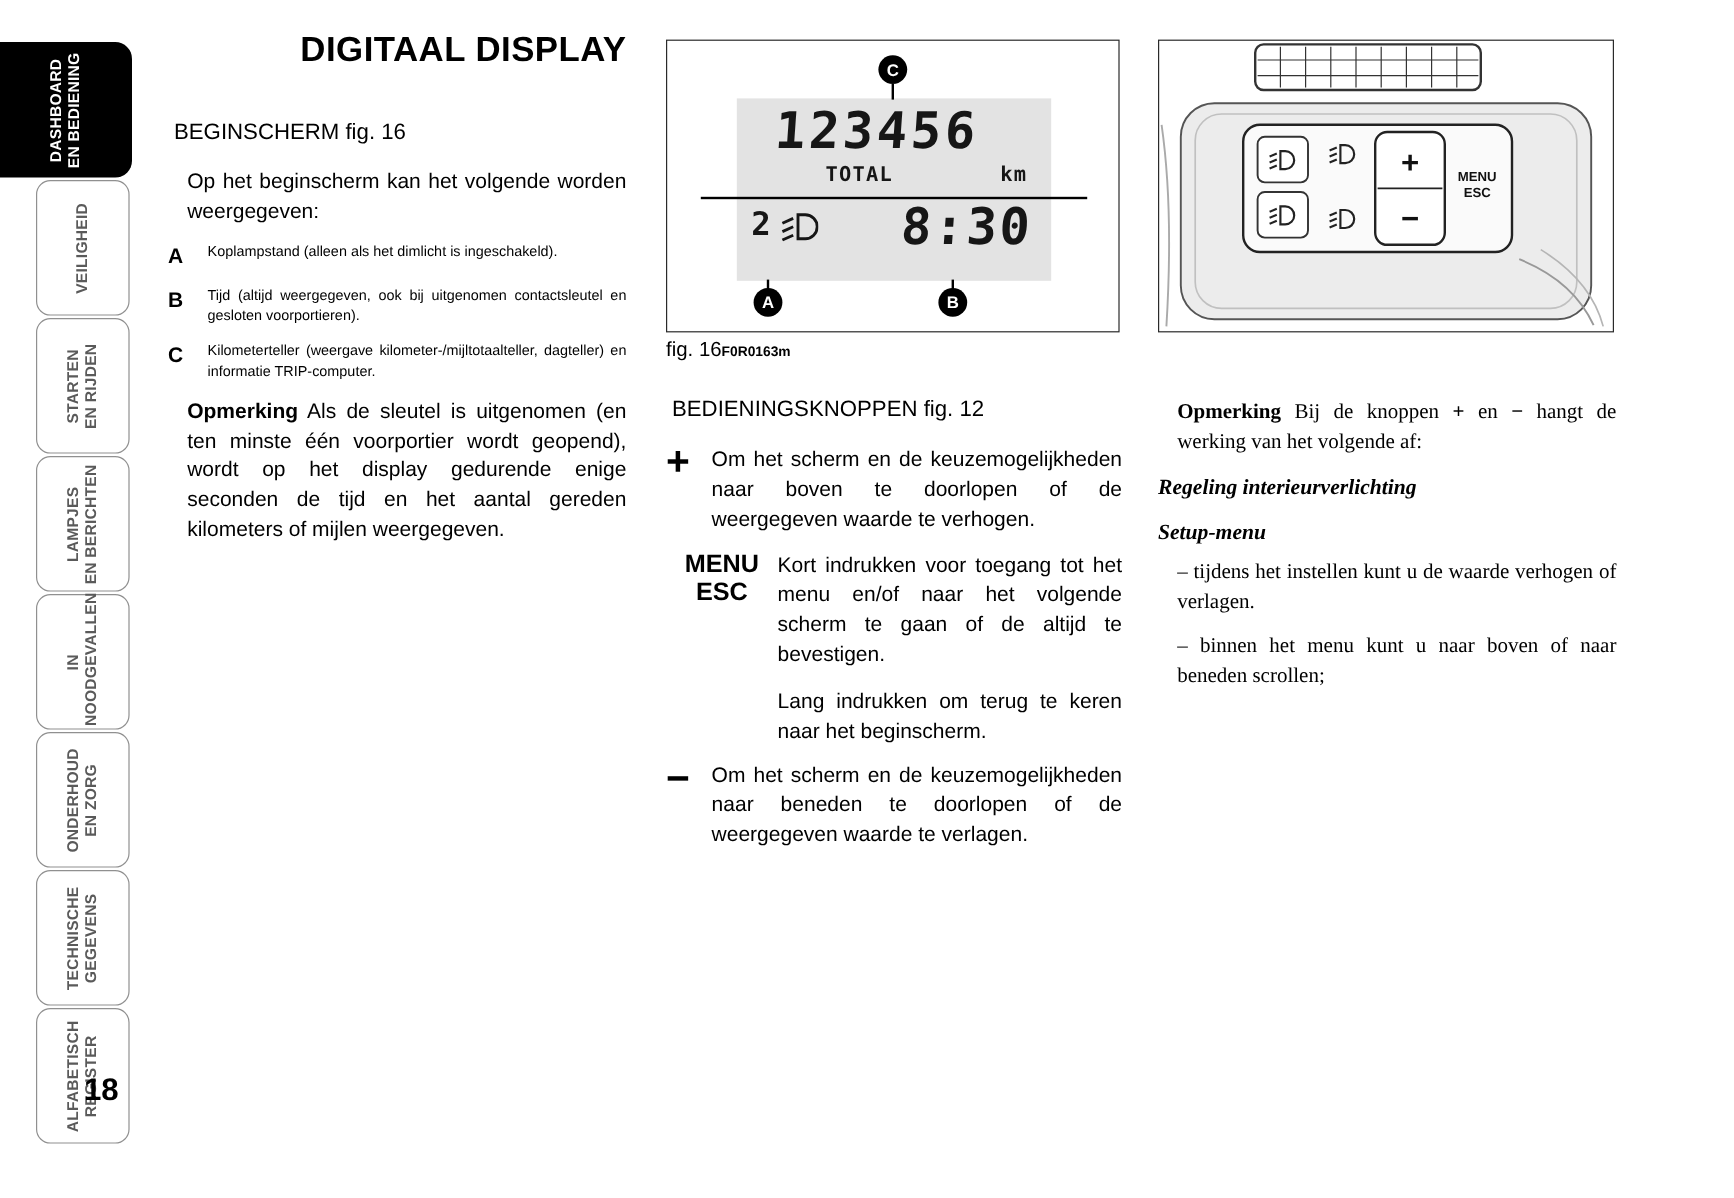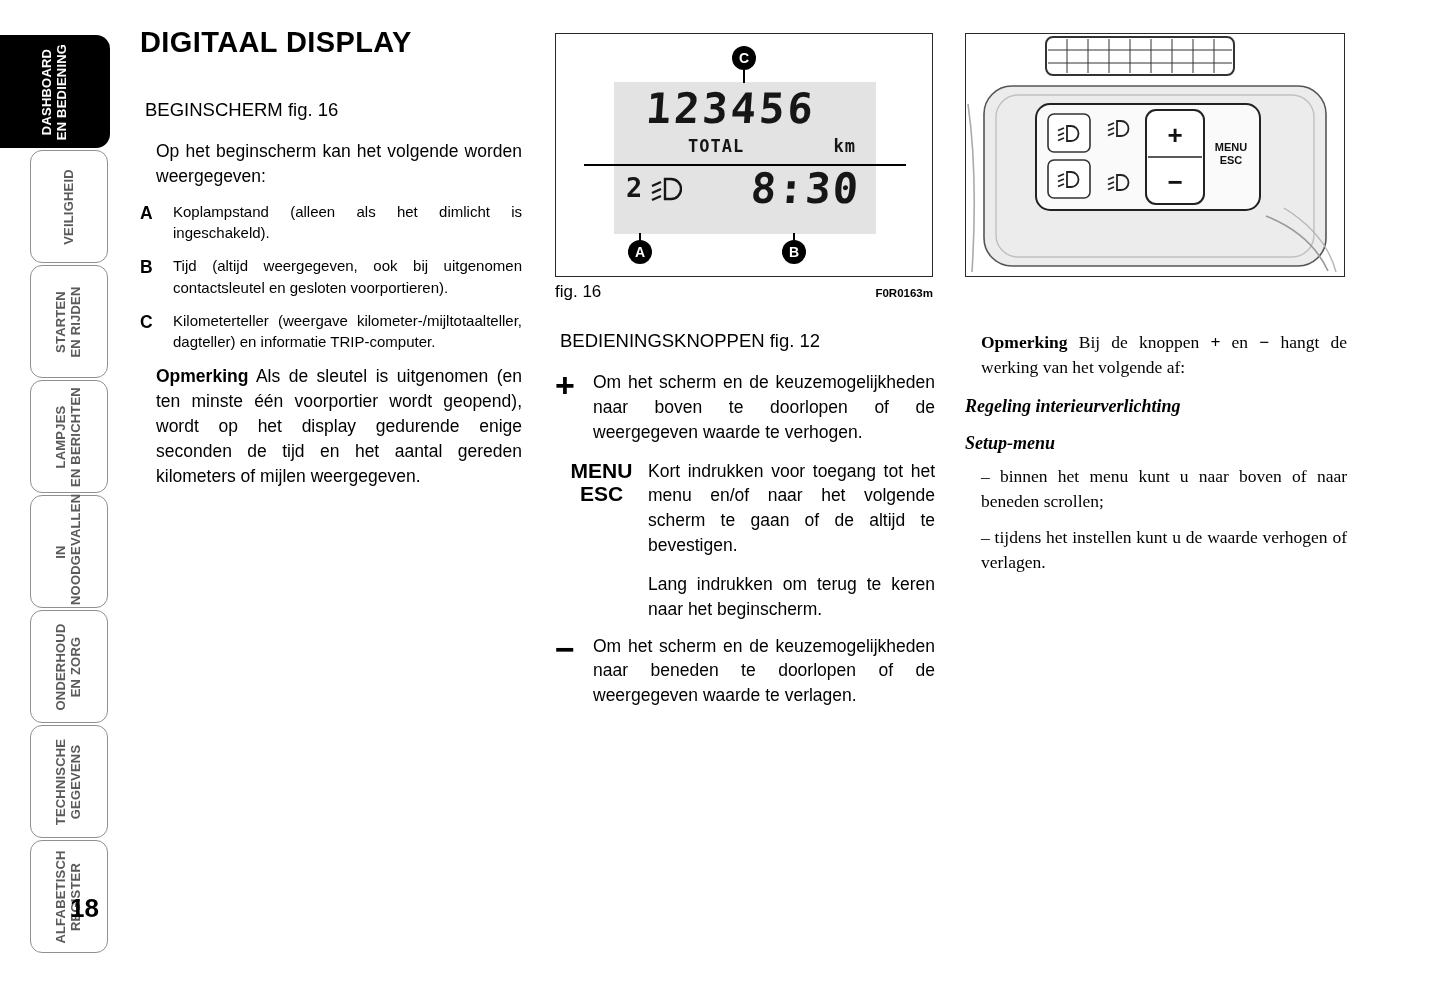--- a/index.html
+++ b/index.html
@@ -15,40 +15,40 @@
        font-weight:bold;font-size:13px;color:#5a5a5a;white-space:pre-line;
        text-align:center;line-height:1.15;width:106px;letter-spacing:.2px;}
   .tab.active .lbl{color:#fff;}
   .pagenum{position:absolute;left:70px;top:893px;font-size:26px;font-weight:bold;}
 
   
   .col{position:absolute;text-align:justify;hyphens:auto;}
   .col1{left:140px;top:26px;width:382px;}
   .col2{left:555px;top:330px;width:380px;}
   .col3{left:965px;top:330px;width:382px;font-family:Liberation Serif, serif;}
-  .title{font-size:29px;font-weight:bold;margin:0 0 40px 0;letter-spacing:.4px;text-align:left;}
+  .title{font-size:29px;font-weight:bold;margin:0 0 40px 0;letter-spacing:.4px;text-align:right;}
   .heading{font-size:18.5px;font-weight:normal;margin:0 0 18px 5px;text-align:left;}
   .body{font-size:17.5px;line-height:1.42;margin:0 0 12px 16px;}
   .item{display:flex;margin:0 0 12px 0;}
   .item .letter{flex:none;width:33px;font-weight:bold;font-size:17.5px;line-height:1.42;}
-  .item .txt{flex:1;font-size:15px;line-height:1.42;text-align:justify;}
+  .item .txt{flex:1;font-size:12px;line-height:1.42;text-align:justify;}
   b{font-weight:bold;}
   .ctl{display:flex;margin:0 0 14px 0;}
   .ctl .sym{flex:none;font-weight:bold;}
   .sym-plus,.sym-minus{width:38px;font-size:34px;line-height:.9;}
   .sym-menu{width:93px;font-size:21px;line-height:1.1;white-space:pre-line;text-align:center;}
   .ctl .txt{flex:1;font-size:17.5px;line-height:1.42;text-align:justify;}
   .indent{margin-left:93px;}
   .subhead{font-size:18px;font-weight:bold;font-style:italic;margin:16px 0 10px 0;text-align:left;}
 
   
   .figbox{position:absolute;border:1.5px solid #2a2a2a;background:#fff;box-sizing:border-box;}
   #fig16box{left:555px;top:33px;width:378px;height:244px;}
   #fig17box{left:965px;top:33px;width:380px;height:244px;}
-  .caprow{position:absolute;display:flex;justify-content:space-between;align-items:baseline;}
+  .caprow{position:absolute;display:flex;align-items:baseline;}
   #cap16{left:555px;top:282px;width:378px;}
   #cap17{left:965px;top:282px;width:380px;}
   .capname{font-size:17px;}
   .capcode{font-size:11.5px;font-weight:bold;}
 
   
   .display{position:absolute;left:58px;top:48px;width:262px;height:152px;background:#e3e3e3;}
   .seg{font-family:"DejaVu Sans Mono",monospace;font-weight:bold;color:#161616;}
   .odo{position:absolute;left:32px;top:2px;font-size:42px;letter-spacing:3px;transform:skewX(-4deg);}
   .totalrow{position:absolute;left:30px;right:20px;top:54px;display:flex;
@@ -232,17 +232,17 @@
       <span class="txt">Om het scherm en de keuzemogelijkheden naar beneden te doorlopen of de weergegeven waarde te verlagen.</span>
     </div>
   </div>
 
   <div class="col col3">
     <p class="body"><b>Opmerking</b> <span>Bij de knoppen</span> <b>+</b> <span>en</span> <b>−</b> <span>hangt de werking van het volgende af:</span></p>
 
     <h3 class="subhead">Regeling interieurverlichting</h3>
 
     <h3 class="subhead">Setup-menu</h3>
+    <p class="body">– tijdens het instellen kunt u de waarde verhogen of verlagen.</p>
     <p class="body">– binnen het menu kunt u naar boven of naar beneden scrollen;</p>
-    <p class="body">– tijdens het instellen kunt u de waarde verhogen of verlagen.</p>
   </div>
 
 </div>
 
 </body></html>

